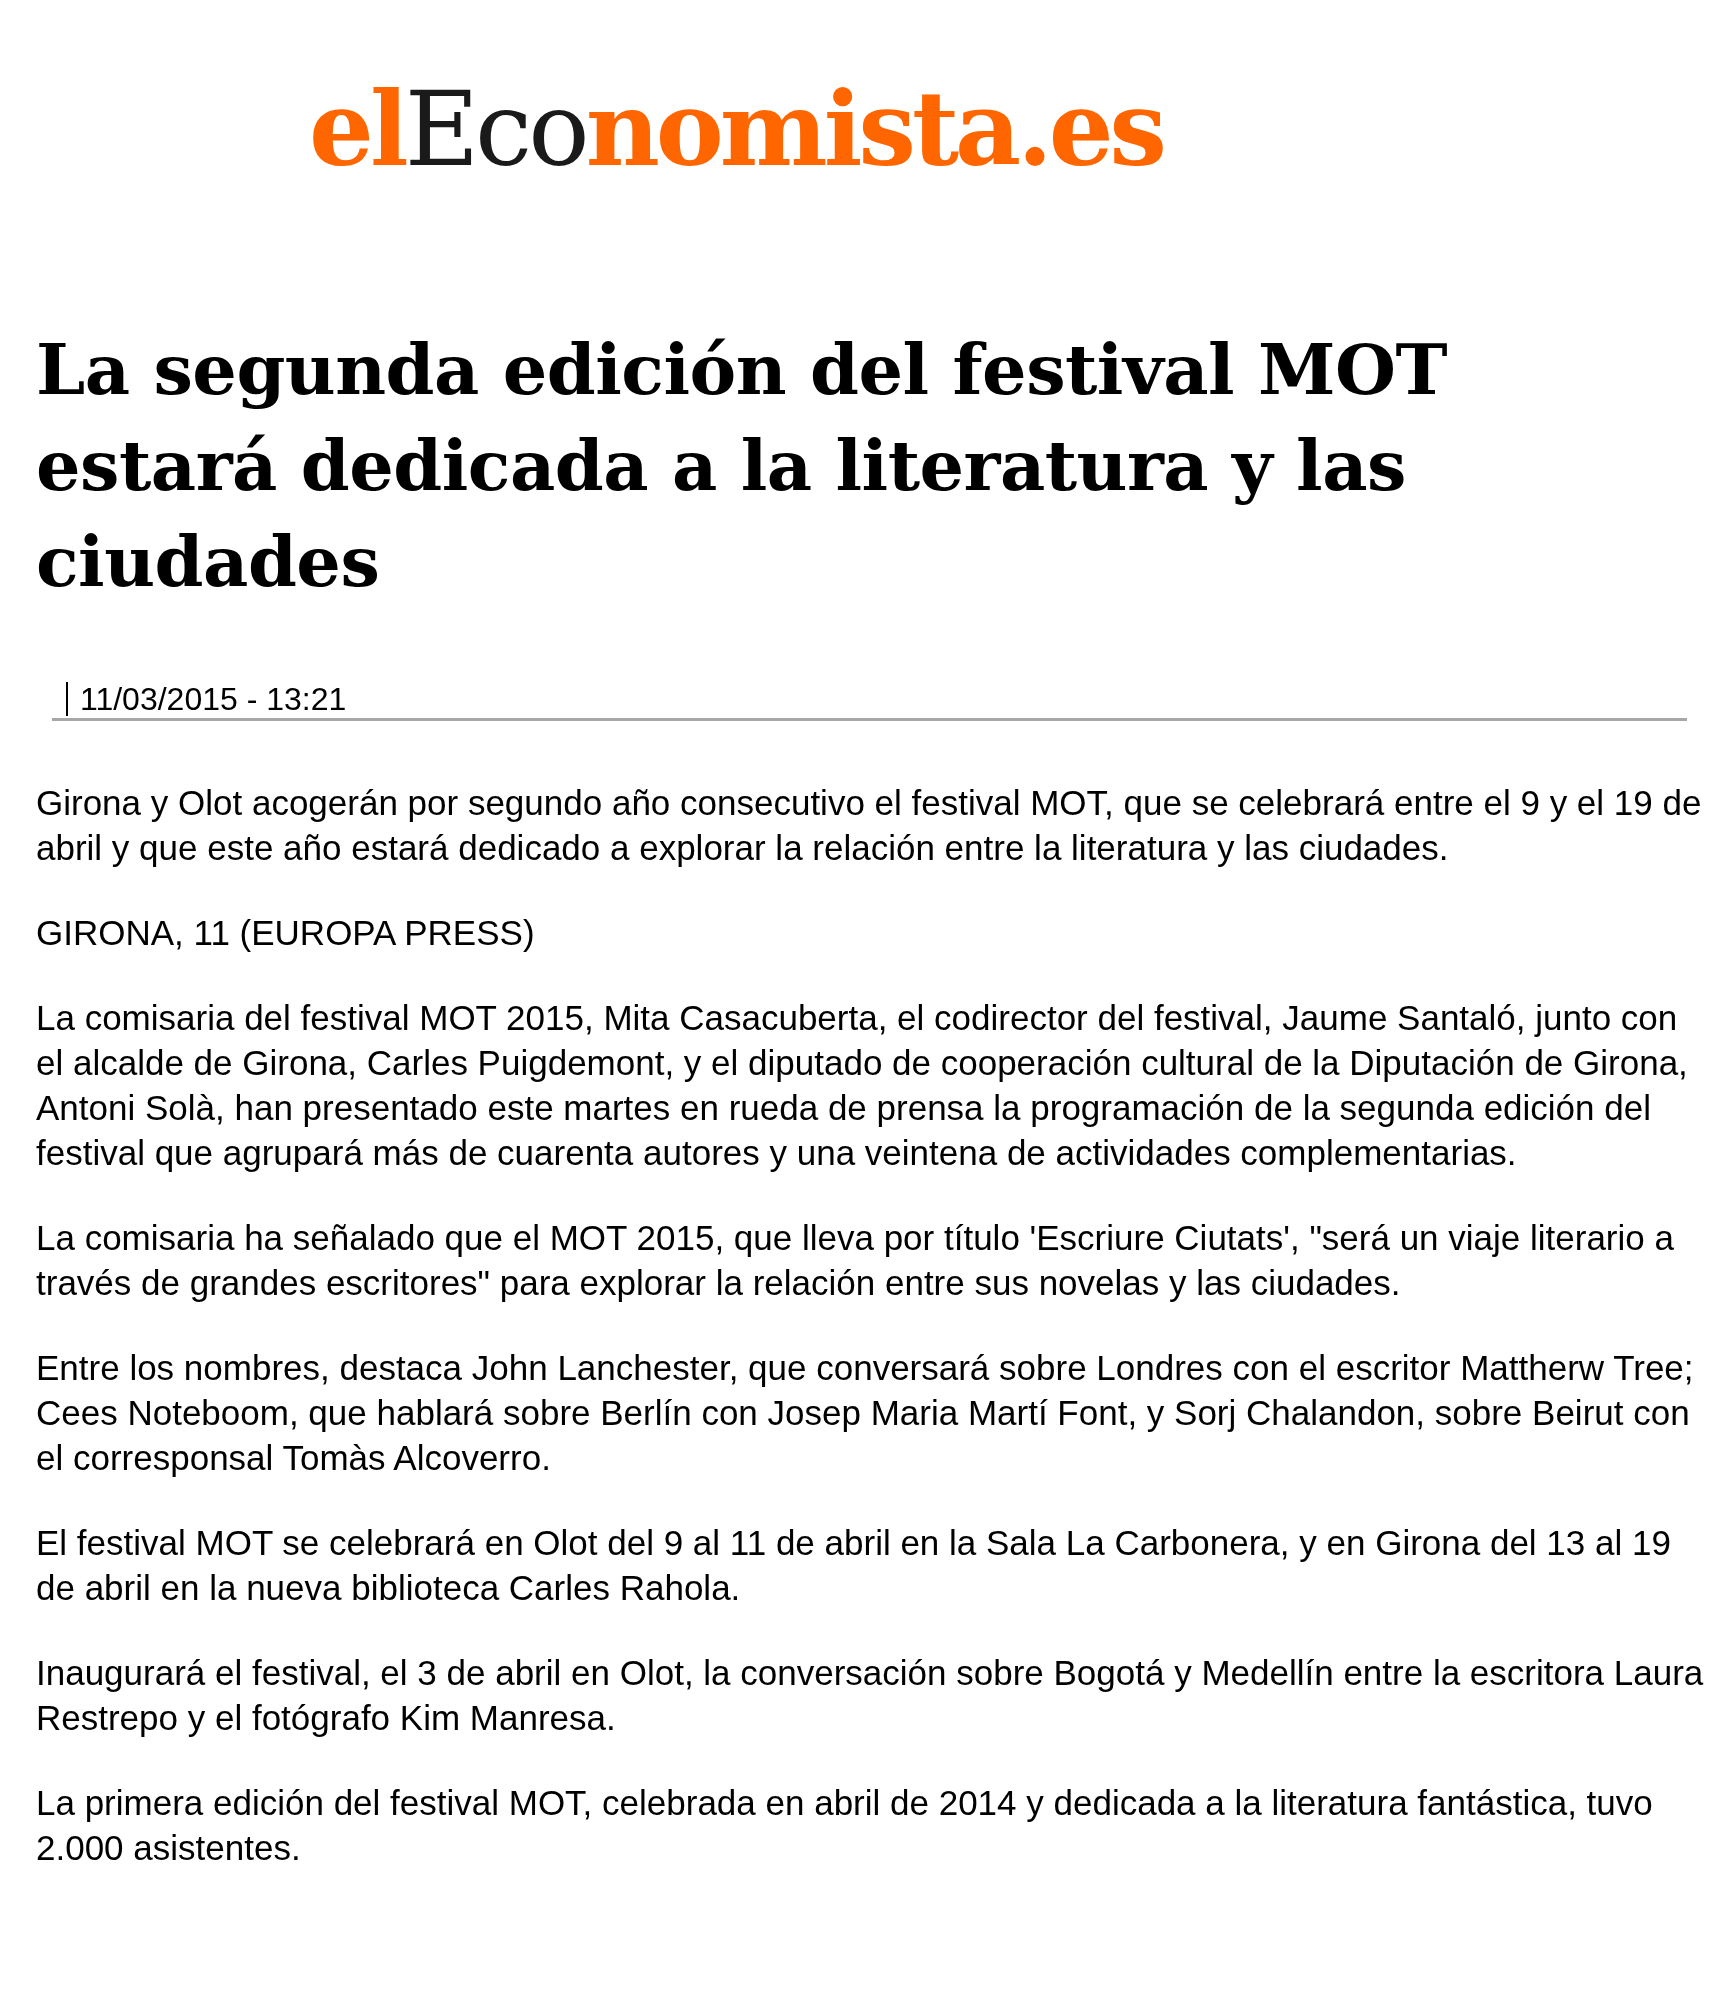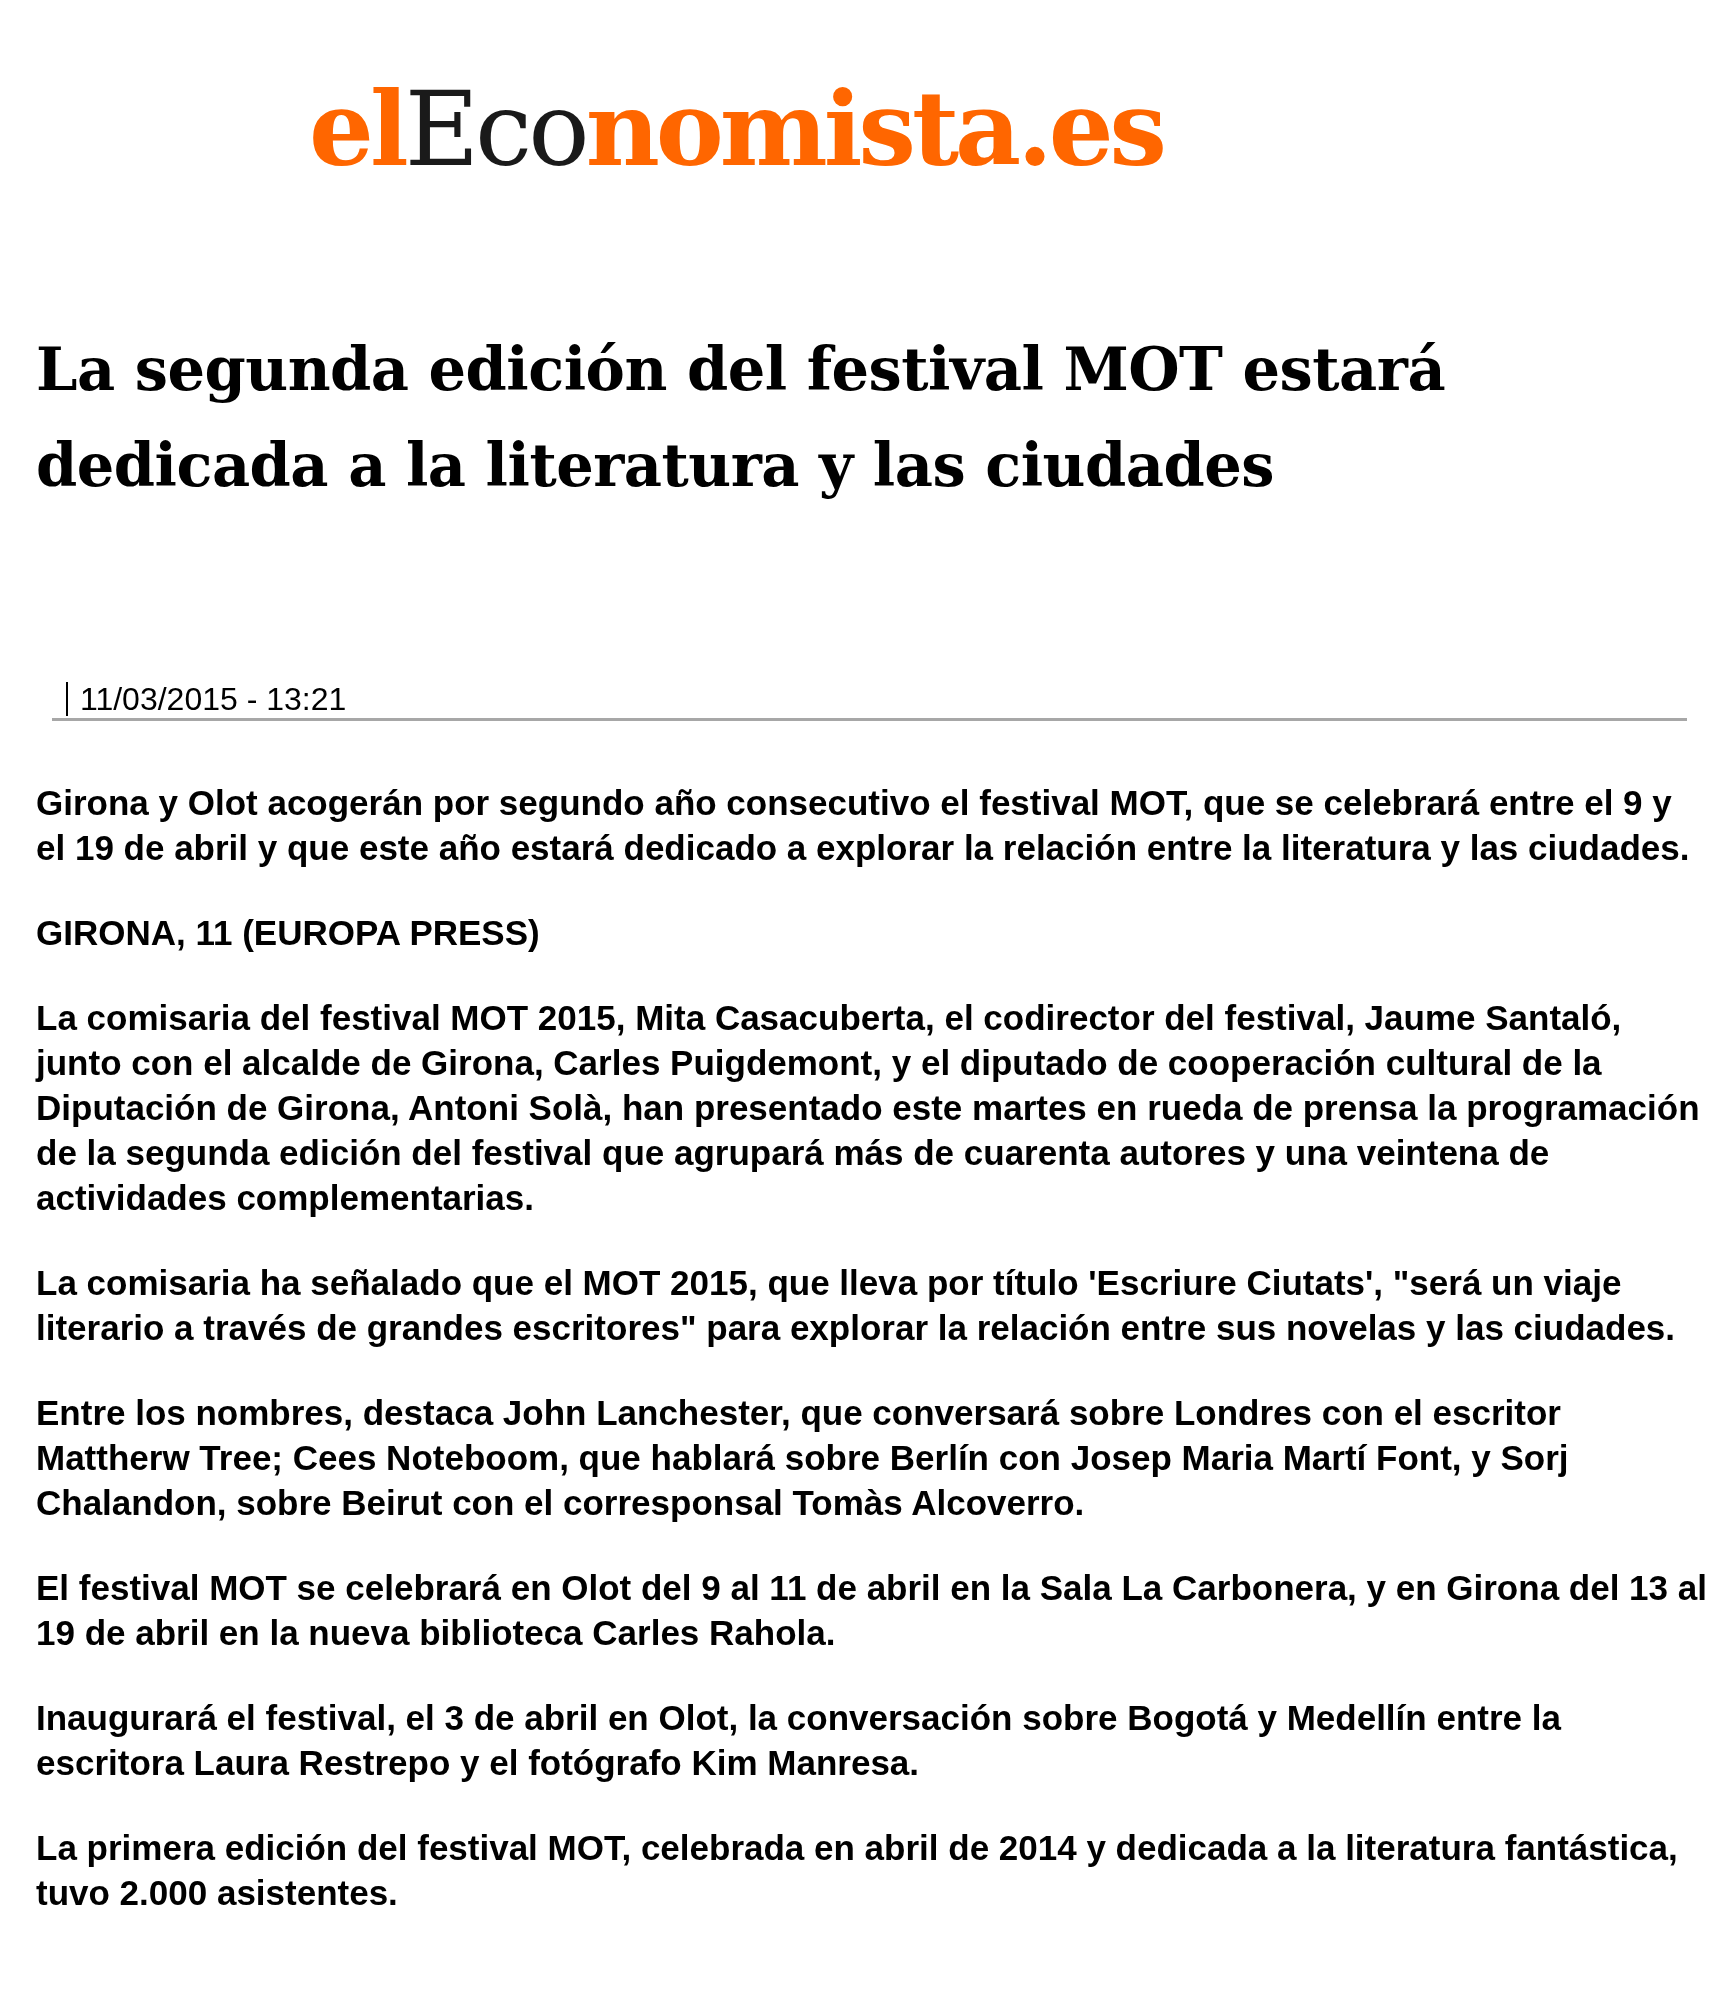--- a/index.html
+++ b/index.html
@@ -7,33 +7,33 @@
   .logo {
     position:absolute; top:78px; left:0; width:1472px; text-align:center;
     font-family:"DejaVu Serif", "Liberation Serif", serif; font-weight:bold;
     font-size:102px; letter-spacing:-4px; line-height:1;
   }
   .logo .o { color:#ff6600; }
   .logo .k { color:#1a1a1a; font-weight:normal; }
   .headline {
     position:absolute; top:322px; left:36px; width:1660px; margin:0;
     font-family:"DejaVu Serif", "Liberation Serif", serif; font-weight:bold;
-    font-size:59px; line-height:96px; letter-spacing:-0.5px;
+    font-size:70px; line-height:96px; letter-spacing:-0.5px;
   }
   .dateline {
     position:absolute; top:680px; left:26px;
     font-family:"Liberation Sans", sans-serif; font-size:32px; line-height:38px;padding-left:40px;
   }
   .dateline .bar { display:inline-block; width:2px; height:34px; background:#000; vertical-align:-6px; margin-right:12px; }
   .rule { position:absolute; top:718px; left:52px; width:1635px; height:3px; background:#a7a7a7; }
   .body {
     position:absolute; top:780px; left:36px; width:1680px;
     font-family:"Liberation Sans", sans-serif; font-size:35px; line-height:45px;
   }
-  .body p { margin:0 6px 40px 0;font-weight:bold; }
+  .body p { margin:0 6px 40px 0; }
 </style>
 </head>
 <body>
 
 <div class="logo">
   <span class="o">el</span><span class="k">Eco</span><span class="o">nomista.es</span>
 </div>
 
 <h1 class="headline">La segunda edición del festival MOT estará dedicada a la literatura y las ciudades</h1>
 

